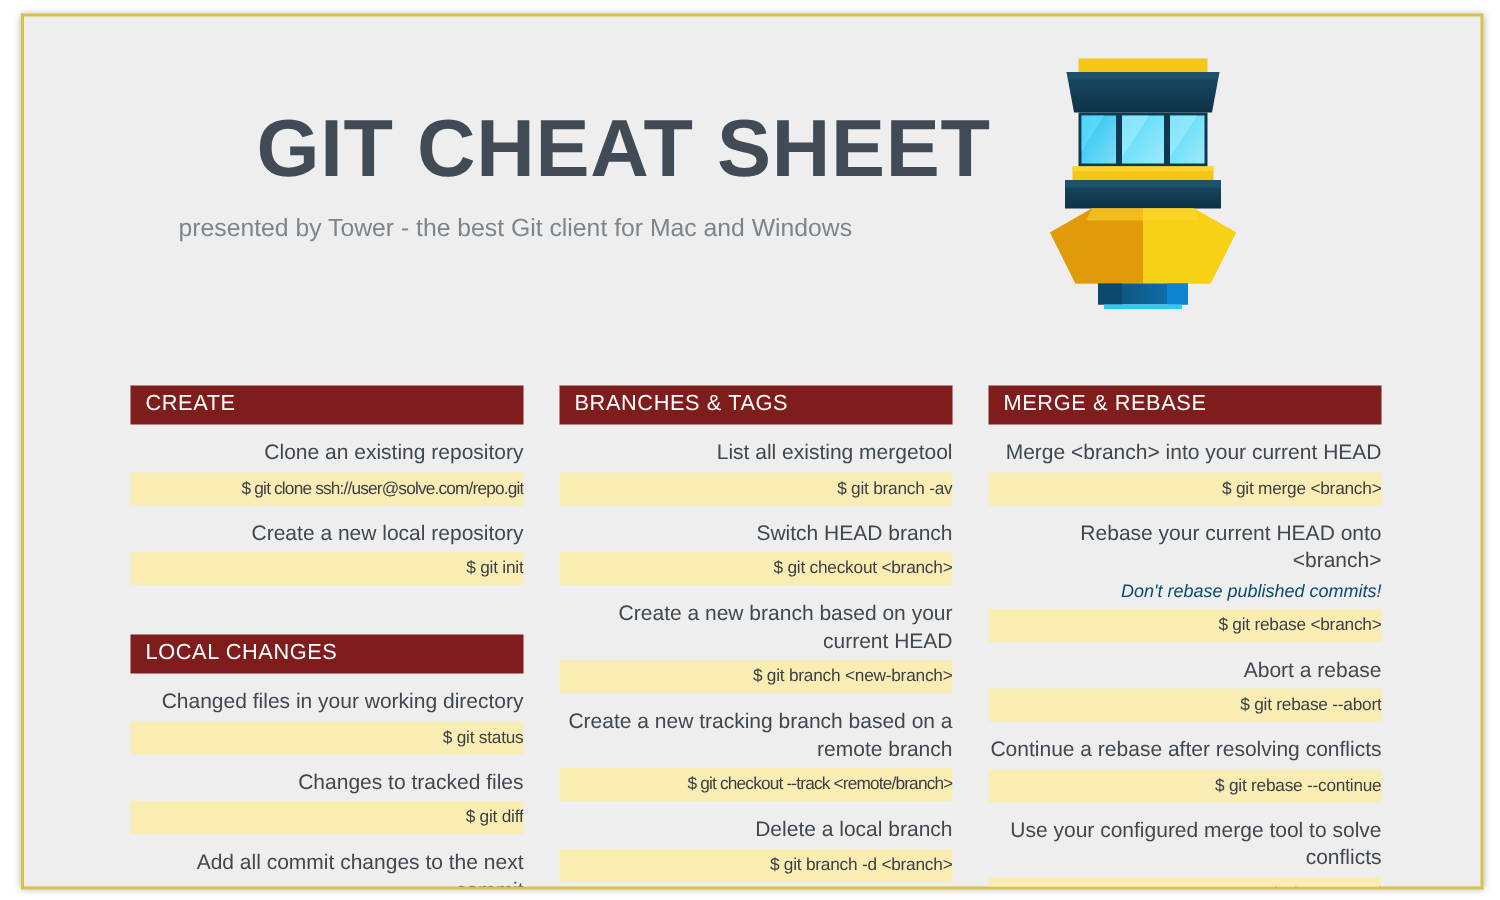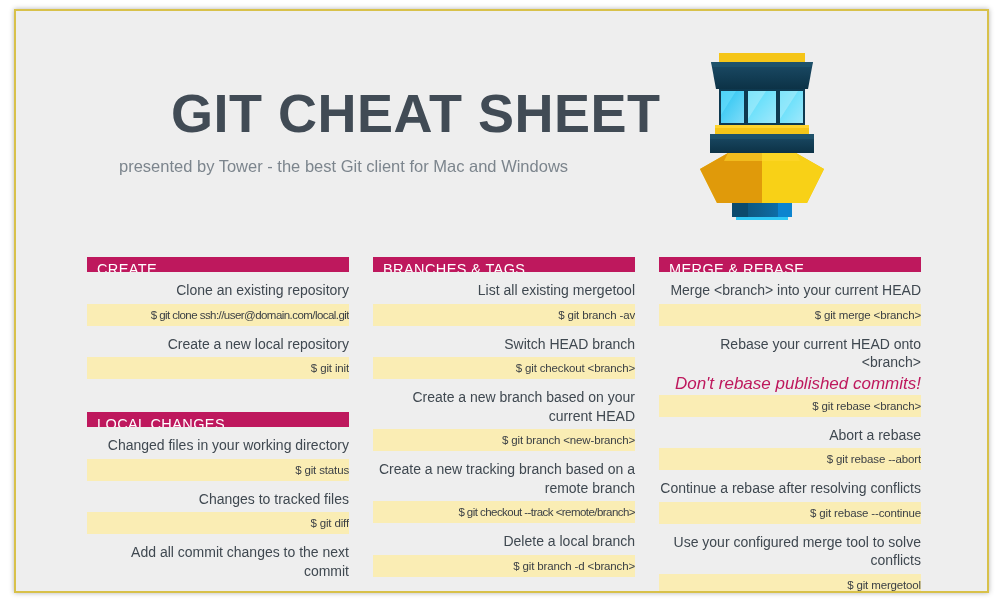--- a/index.html
+++ b/index.html
@@ -32,21 +32,21 @@
     background: #eeeeee;
     box-sizing: border-box;
     box-shadow: 0 0 5px rgba(0,0,0,0.30);
     overflow: hidden;
   }
 
   
   #header {
     position: absolute;
     left: 0;
-    top: 18px;
+    top: 4px;
     width: 100%;
     height: 220px;
   }
 
   #title {
     position: absolute;
     left: 155px;
     top: 53px;
     font-size: 54px;
     font-weight: bold;
@@ -84,49 +84,49 @@
   .column {
     position: absolute;
     top: 0;
     width: 262px;
   }
   .col-0 { left: 71px; }
   .col-1 { left: 357px; }
   .col-2 { left: 643px; }
 
   .section-header {
-    background: #be185d;
+    background: #7f1d1d;
     color: #ffffff;
     font-size: 14.5px;
     letter-spacing: 0.4px;
     padding: 5px 0 6px 10px;
     margin-bottom: 9px;
     box-sizing: border-box;
-    height: 15px;
+    height: 26px;
     line-height: 15px;
     white-space: nowrap;
     overflow: hidden;
   }
 
   .section-gap { height: 24px; }
 
   .entry { margin-bottom: 9px; text-align: right; }
 
   .entry-desc {
     font-size: 14px;
     color: #3f4850;
     line-height: 18.5px;
     margin-bottom: 4px;
     padding-left: 1px;
   }
 
   .entry-note {
-    font-size: 17px;
+    font-size: 12px;
     font-style: italic;
-    color: #be185d;
+    color: #0c4a6e;
     line-height: 15px;
     margin-bottom: 4px;
     padding-left: 1px;
   }
 
   .entry-cmd {
     background: #faedb4;
     color: #3a3f45;
     font-size: 11.5px;
     line-height: 14px;
@@ -206,21 +206,21 @@
     </div>
 
     <div id="columns">
 
       <div class="column col-0">
 
         <div>
           <div class="section-header">CREATE</div>
           <div class="entry">
             <div class="entry-desc">Clone an existing repository</div>
-            <div class="entry-cmd cmd-tight">$ git clone ssh://user@domain.com/local.git</div>
+            <div class="entry-cmd cmd-tight">$ git clone ssh://user@solve.com/repo.git</div>
           </div>
           <div class="entry">
             <div class="entry-desc">Create a new local repository</div>
             <div class="entry-cmd">$ git init</div>
           </div>
         </div>
         <div class="section-gap"></div>
 
         <div>
           <div class="section-header">LOCAL CHANGES</div>

